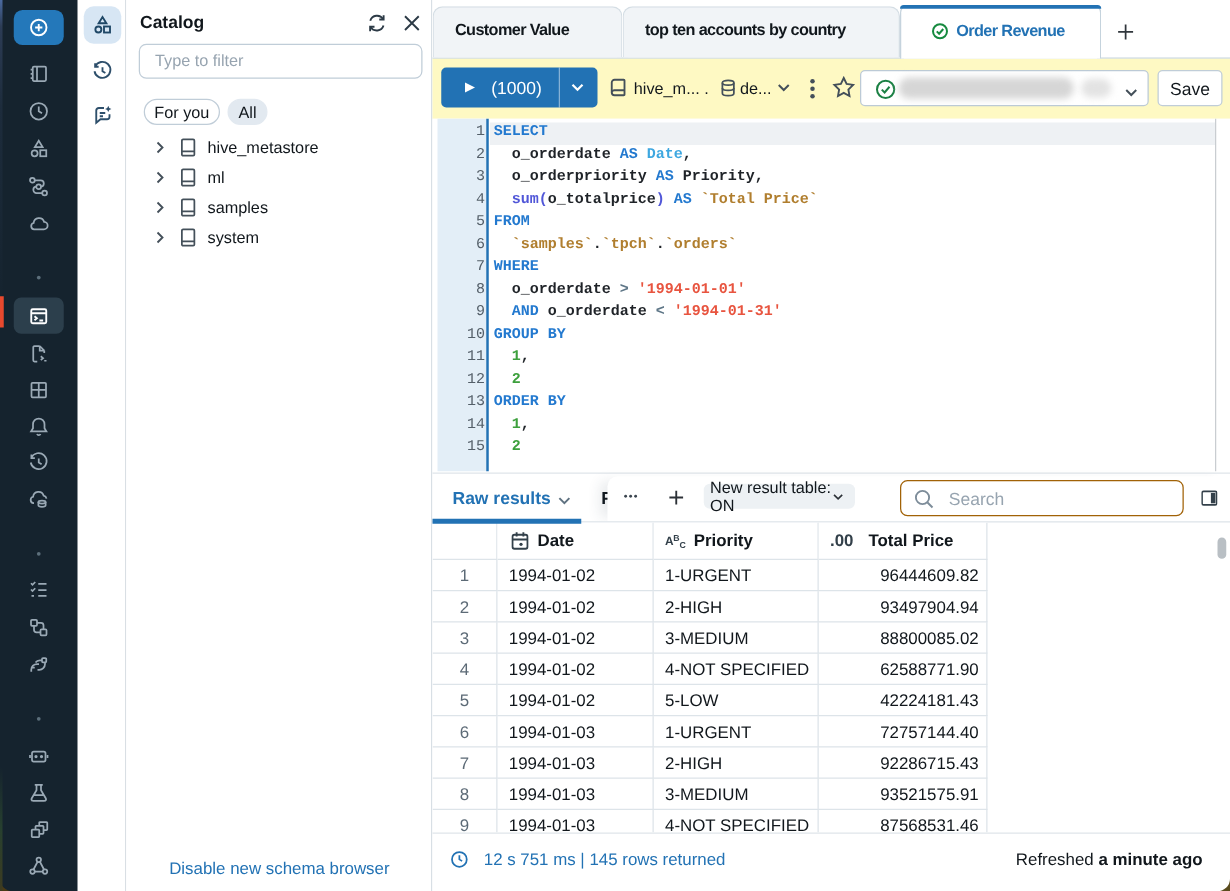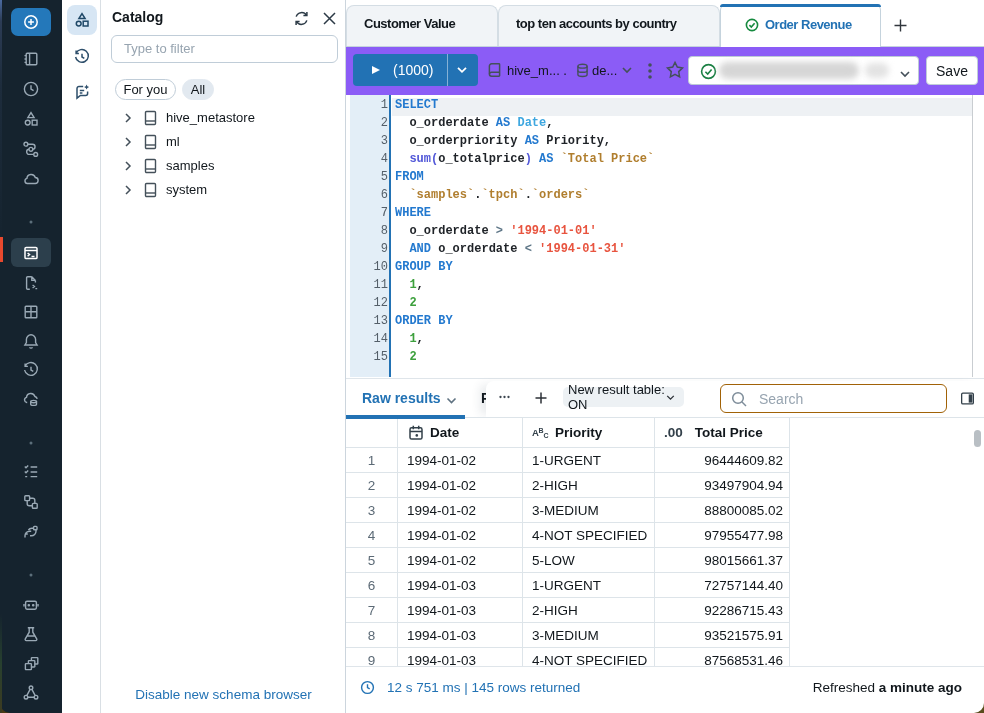--- a/index.html
+++ b/index.html
@@ -48,21 +48,21 @@
 #tabline { position:absolute; left:0; top:46px; width:638px; height:1px; background:#c5d3dd; }
 .tab { position:absolute; top:5px; height:41px; background:#f1f4f7; border:1px solid #d4dde4; border-bottom:none; border-radius:8px 8px 0 0; font-size:13px; font-weight:700; letter-spacing:-0.5px; color:#11171c; display:flex; align-items:center; justify-content:flex-start; padding-left:17px; padding-bottom:5px; }
 #tab1 { left:0; width:152px; }
 #tab2 { left:152px; width:222px; }
 #tab3 { left:374px; top:4px; width:161px; height:43px; background:#fff; border:1px solid #c5d3dd; border-bottom:none; border-radius:6px 6px 0 0; color:#2272b4; z-index:2; padding-left:24px; padding-bottom:4px; }
 #tab3 .topbar { position:absolute; left:-1px; top:-1px; width:161px; height:3px; background:#2272b4; border-radius:6px 6px 0 0; }
 #tab3 .chk { width:13px; height:13px; margin-right:7px; }
 #tabplus { position:absolute; left:548px; top:19px; width:13px; height:13px; }
 
 
-#toolbar { position:absolute; left:0; top:47px; width:638px; height:48px; background:#8b5cf6; }
+#toolbar { position:absolute; left:0; top:47px; width:638px; height:48px; background:#fef9c3; }
 #runbtn { position:absolute; left:7px; top:7px; width:125px; height:32px; background:#2272b4; border-radius:4px; color:#fff; }
 #runbtn .split { position:absolute; left:94px; top:0; width:1px; height:32px; background:rgba(255,255,255,.45); }
 #runbtn .play { position:absolute; left:19px; top:12px; width:0; height:0; border-left:8.5px solid #fff; border-top:4.5px solid transparent; border-bottom:4.5px solid transparent; }
 #runbtn .cnt { position:absolute; left:40px; top:8px; font-size:14px; }
 #runbtn .chev { position:absolute; left:103px; top:10px; }
 #ctxsel { position:absolute; left:141px; top:9px; height:28px; display:flex; align-items:center; font-size:13px; color:#11171c; }
 #kebab { position:absolute; left:302px; top:15px; width:4px; height:18px; }
 #star { position:absolute; left:319px; top:13px; width:20px; height:20px; }
 #whsel { position:absolute; left:342px; top:9px; width:231px; height:29px; border:1px solid #bccad6; border-radius:4px; background:#fff; }
 #whsel .ok { position:absolute; left:11px; top:6px; width:16px; height:16px; }
@@ -529,25 +529,25 @@
         <div class="cell c1" style="top:55px">1994-01-02</div>
         <div class="cell c2" style="top:55px">2-HIGH</div>
         <div class="cell c3" style="top:55px">93497904.94</div>
       <div class="cell c0" style="top:80px">3</div>
         <div class="cell c1" style="top:80px">1994-01-02</div>
         <div class="cell c2" style="top:80px">3-MEDIUM</div>
         <div class="cell c3" style="top:80px">88800085.02</div>
       <div class="cell c0" style="top:105px">4</div>
         <div class="cell c1" style="top:105px">1994-01-02</div>
         <div class="cell c2" style="top:105px">4-NOT SPECIFIED</div>
-        <div class="cell c3" style="top:105px">97955477.98</div>
+        <div class="cell c3" style="top:105px">62588771.90</div>
       <div class="cell c0" style="top:130px">5</div>
         <div class="cell c1" style="top:130px">1994-01-02</div>
         <div class="cell c2" style="top:130px">5-LOW</div>
-        <div class="cell c3" style="top:130px">98015661.37</div>
+        <div class="cell c3" style="top:130px">42224181.43</div>
       <div class="cell c0" style="top:155px">6</div>
         <div class="cell c1" style="top:155px">1994-01-03</div>
         <div class="cell c2" style="top:155px">1-URGENT</div>
         <div class="cell c3" style="top:155px">72757144.40</div>
       <div class="cell c0" style="top:180px">7</div>
         <div class="cell c1" style="top:180px">1994-01-03</div>
         <div class="cell c2" style="top:180px">2-HIGH</div>
         <div class="cell c3" style="top:180px">92286715.43</div>
       <div class="cell c0" style="top:205px">8</div>
         <div class="cell c1" style="top:205px">1994-01-03</div>

